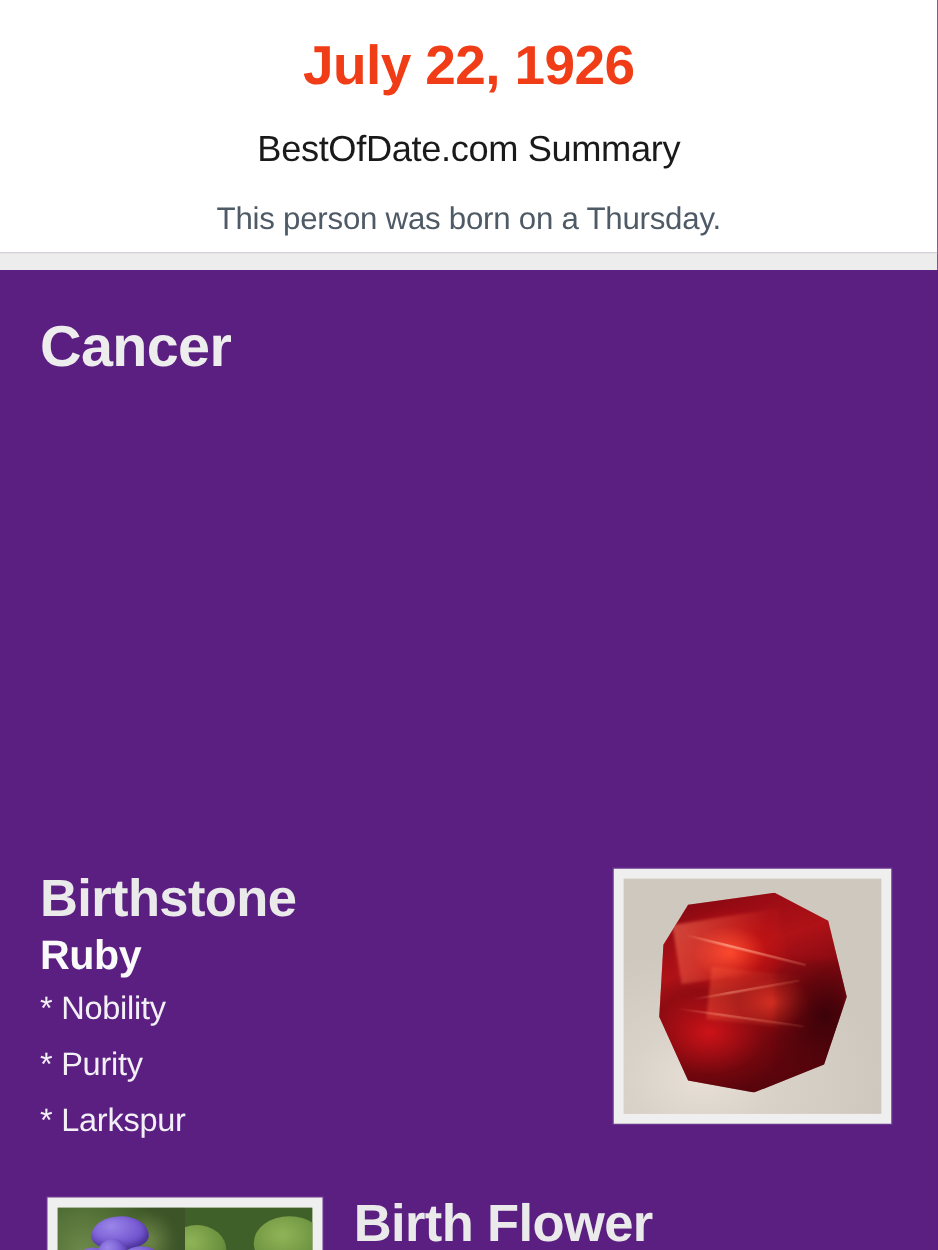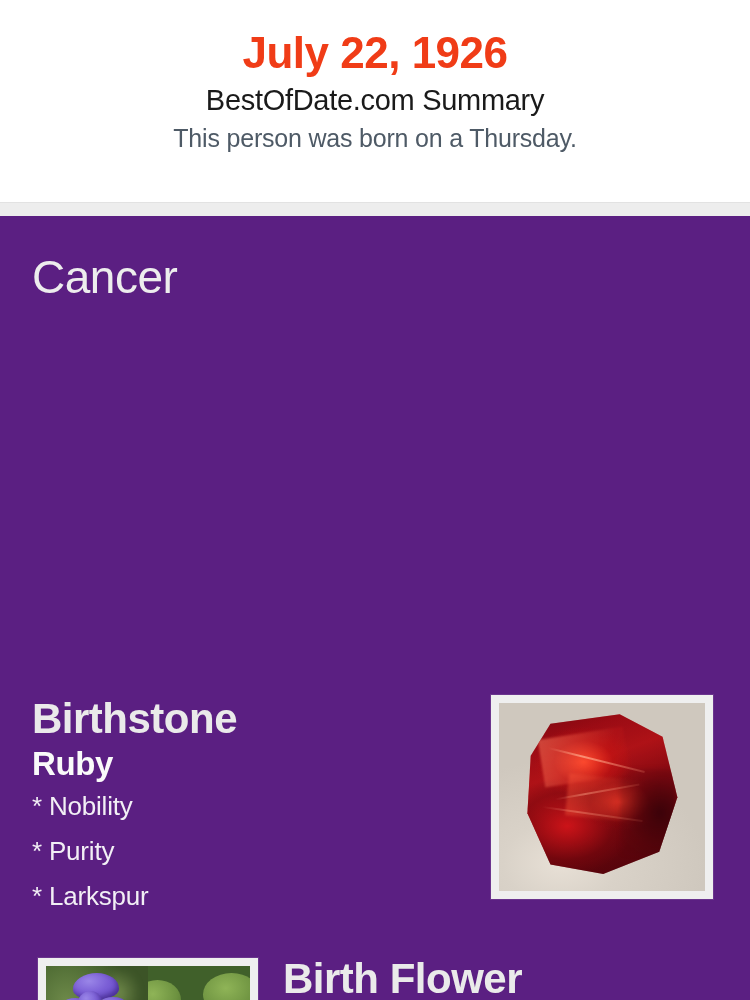--- a/index.html
+++ b/index.html
@@ -25,49 +25,49 @@
     font-weight:bold;
     color:#F03C17;
     line-height:54px;
     letter-spacing:-0.5px;
   }
   .site-summary {
     font-family:"Liberation Sans", sans-serif;
     font-size:29px;
     color:#1A1A1A;
     line-height:40px;
-    margin-top:0;
+    margin-top:20px;
     letter-spacing:-0.3px;
   }
   .born-line {
     font-family:"Liberation Sans", sans-serif;
     font-size:25px;
     color:#4E5A66;
     line-height:34px;
-    margin-top:1px;
+    margin-top:18px;
     letter-spacing:-0.2px;
   }
   .divider {
     height:14px;
     background:#EDEDED;
     border-top:1px solid #E2E2E2;
   }
 
   
   .body-panel {
     position:relative;
     background:#5B1F82;
     height:809px;
     padding:0;
   }
   .txt-left { margin-left:32px; }
 
   .zodiac-name {
     font-family:"Liberation Sans", sans-serif;
-    font-weight:normal;
+    font-weight:bold;
     font-size:46px;
     color:#EDEDED;
     line-height:54px;
     padding-top:34px;
     letter-spacing:-0.5px;
   }
   .zodiac-desc {
     font-family:"Liberation Sans", sans-serif;
     font-size:33px;
     color:#F4F2F6;

